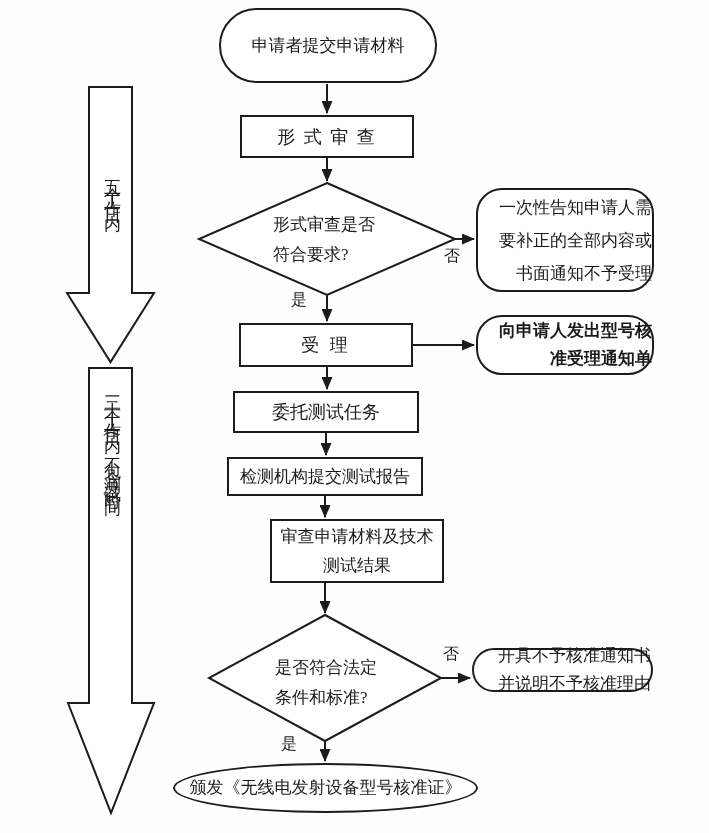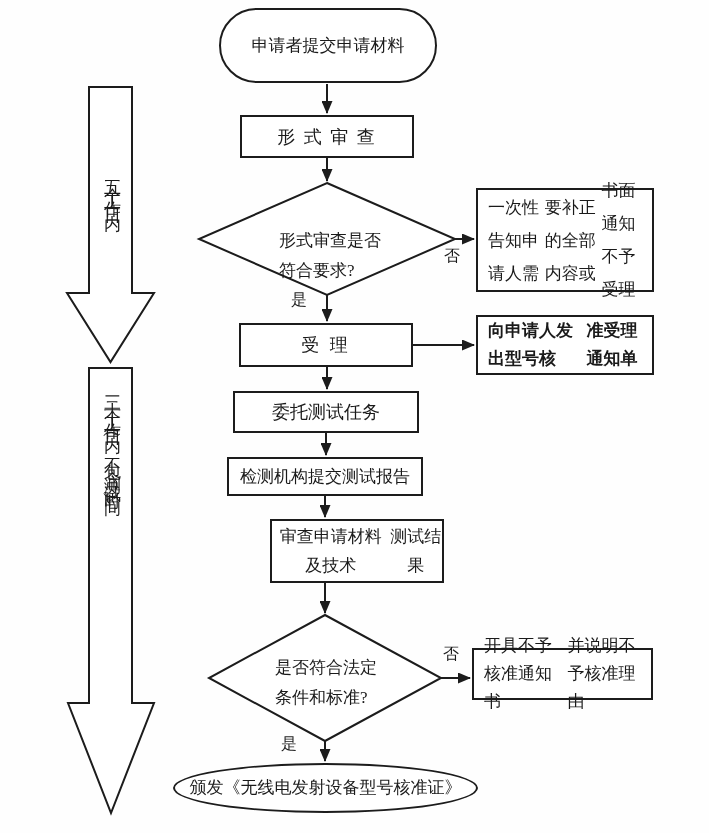--- a/index.html
+++ b/index.html
@@ -5,24 +5,24 @@
   html,body{margin:0;padding:0;background:#fff;}
   .canvas{
     position:relative;width:709px;height:833px;background:#fefefe;
     font-family:"Liberation Serif","DejaVu Serif",serif;color:#1a1a1a;
     overflow:hidden;
   }
   .layer{position:absolute;left:0;top:0;z-index:1;}
   .node{
     position:absolute;z-index:2;box-sizing:border-box;
     border:2px solid #1c1c1c;background:#fff;
-    display:flex;align-items:center;justify-content:center;
+    display:flex;flex-direction:column;align-items:center;justify-content:center;
     text-align:center;font-size:17px;line-height:26px;
   }
-  .note{align-items:center;text-align:left;padding-left:10px;}
+  .note{align-items:flex-end;text-align:left;padding-left:10px;border-radius:26px;}
   .dtext{
     position:absolute;z-index:3;background:transparent;border:none;
     text-align:left;font-size:17px;line-height:30px;
   }
   .vtext{
     position:absolute;z-index:3;writing-mode:vertical-rl;text-orientation:mixed;
     font-size:17px;letter-spacing:7px;color:#1a1a1a;
   }
   .lbl{position:absolute;z-index:3;font-size:16px;color:#1a1a1a;}
 </style>
@@ -59,21 +59,21 @@
   </svg>
 
   <div class="node" style="left:219px;top:8px;width:218px;height:75px;border-radius:38px;">
     <span>申请者提交申请材料</span>
   </div>
 
   <div class="node" style="left:240px;top:115px;width:174px;height:43px;font-size:18px;letter-spacing:2px;">
     <span>形 式 审 查</span>
   </div>
 
-  <div class="dtext" style="left:279px;top:210px;margin-top:16px;">
+  <div class="dtext" style="left:273px;top:210px;">
     <div>形式审查是否</div>
     <div>符合要求?</div>
   </div>
 
   <div class="node note" style="left:476px;top:188px;width:178px;height:104px;line-height:33px;">
     <span>一次性告知申请人需</span>
     <span>要补正的全部内容或</span>
     <span>书面通知不予受理</span>
   </div>
 
@@ -97,21 +97,21 @@
   <div class="node" style="left:238px;top:519px;width:174px;height:64px;line-height:29px;margin-left:32px;">
     <span>审查申请材料及技术</span>
     <span>测试结果</span>
   </div>
 
   <div class="dtext" style="left:275px;top:653px;">
     <div>是否符合法定</div>
     <div>条件和标准?</div>
   </div>
 
-  <div class="node note" style="left:472px;top:648px;width:181px;height:52px;line-height:28px;">
+  <div class="node note" style="left:472px;top:648px;width:181px;height:44px;line-height:28px;">
     <span>开具不予核准通知书</span>
     <span>并说明不予核准理由</span>
   </div>
 
   <div class="node" style="left:173px;top:763px;width:305px;height:50px;border-radius:50%;">
     <span>颁发《无线电发射设备型号核准证》</span>
   </div>
 
   <div class="vtext" style="left:101px;top:167px;">五个工作日内</div>
   <div class="vtext" style="left:101px;top:382px;">三十个工作日内(不包含测试时间)</div>

